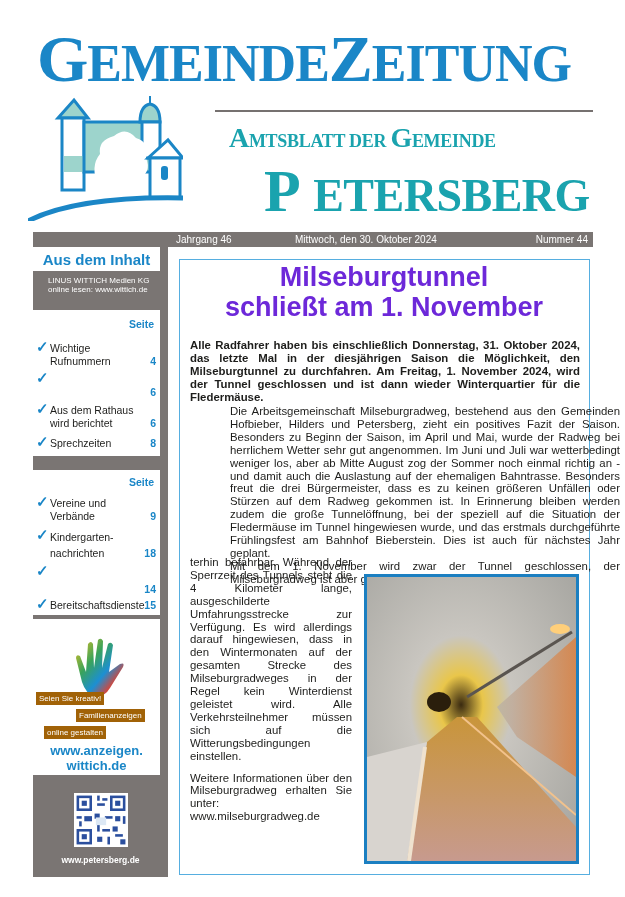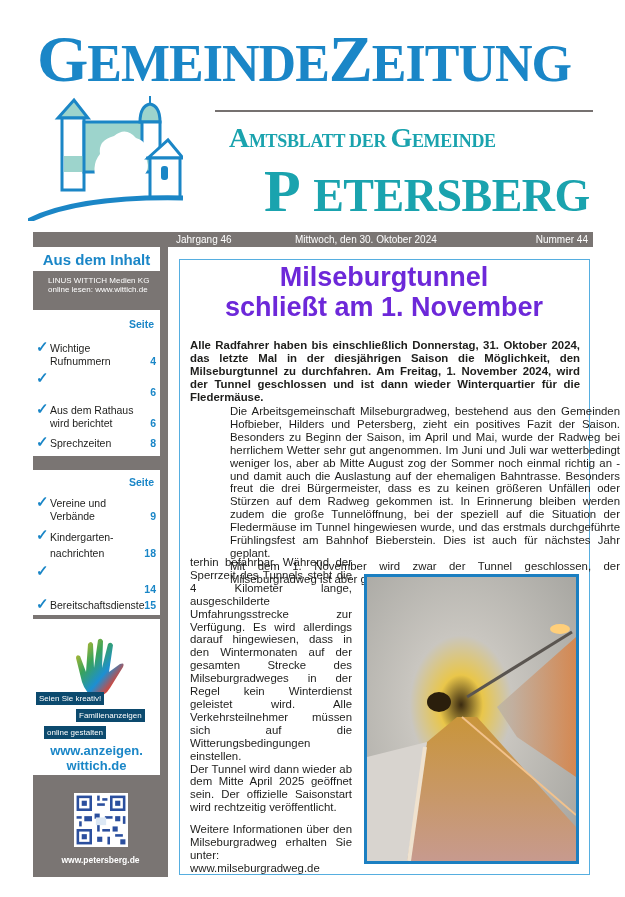--- a/index.html
+++ b/index.html
@@ -33,21 +33,21 @@
   #publisher { left:48px; top:276px; width:124px; color:#fff; font-size:8px; line-height:9px; }
   .toc-box { position:absolute; left:33px; width:127px; background:#fff; }
   .toc-seite { position:absolute; right:6px; color:#1a86c7; font-weight:bold; font-size:10.5px; }
   .toc-item { position:absolute; left:3px; width:120px; font-size:10.5px; line-height:13px; color:#1d1d1b; }
   .toc-item .check { position:absolute; left:0; top:-2px; color:#1a86c7; font-size:15px; font-weight:bold; }
   .toc-item .label { position:absolute; left:14px; width:90px; }
   .toc-item .page { position:absolute; right:0; color:#1a86c7; font-weight:bold; }
 
   #ad-box { left:33px; top:619px; width:127px; height:156px; background:#fff; }
   #hand { left:68px; top:638px; width:60px; height:62px; }
-  .ad-pill { position:absolute; background:#0c4a6e; color:#fff; font-size:8px; line-height:13px; padding:0 3px; white-space:nowrap; }
+  .ad-pill { position:absolute; background:#a16207; color:#fff; font-size:8px; line-height:13px; padding:0 3px; white-space:nowrap; }
   #ad-url { left:33px; top:743px; width:127px; color:#1a86c7; font-weight:bold; font-size:13px; line-height:15px; text-align:center; }
   #qr-area { left:33px; top:780px; width:135px; height:97px; background:#7a7573; }
   #qr { left:74px; top:793px; width:54px; height:54px; background:#fff; }
   #site-url { left:33px; top:855px; width:135px; color:#fff; font-weight:bold; font-size:8.5px; text-align:center; }
 
   
   #article { left:179px; top:259px; width:409px; height:614px; border:1.5px solid #56aee0; background:#fff; }
   #headline { left:180px; top:262px; width:408px; text-align:center; color:#6d28d9;
     font-family:"Liberation Sans", sans-serif; font-weight:bold; font-size:27px; line-height:30px; }
   #lead { left:190px; top:339px; width:390px; font-weight:bold; font-size:11.4px; line-height:12.9px; text-align:justify; }
@@ -213,21 +213,20 @@
   <div>Milseburgtunnel</div>
   <div>schließt am 1. November</div>
 </div>
 <div id="lead" class="abs">Alle Radfahrer haben bis einschließlich Donnerstag, 31. Oktober 2024, das letzte Mal in der diesjährigen Saison die Möglichkeit, den Milseburgtunnel zu durchfahren. Am Freitag, 1. November 2024, wird der Tunnel geschlossen und ist dann wieder Winterquartier für die Fledermäuse.</div>
 <div id="body-full" class="abs">
   <span>Die Arbeitsgemeinschaft Milseburgradweg, bestehend aus den Gemeinden Hofbieber, Hilders und Petersberg, zieht ein positives Fazit der Saison. Besonders zu Beginn der Saison, im April und Mai, wurde der Radweg bei herrlichem Wetter sehr gut angenommen. Im Juni und Juli war wetterbedingt weniger los, aber ab Mitte August zog der Sommer noch einmal richtig an - und damit auch die Auslastung auf der ehemaligen Bahntrasse. Besonders freut die drei Bürgermeister, dass es zu keinen größeren Unfällen oder Stürzen auf dem Radweg gekommen ist. In Erinnerung bleiben werden zudem die große Tunnelöffnung, bei der speziell auf die Situation der Fledermäuse im Tunnel hingewiesen wurde, und das erstmals durchgeführte Frühlingsfest am Bahnhof Bieberstein. Dies ist auch für nächstes Jahr geplant.</span><br>
   <span>Mit dem 1. November wird zwar der Tunnel geschlossen, der Milseburgradweg ist aber grundsätzlich wei-</span>
 </div>
 <div id="body-col" class="abs">
   <p>terhin befahrbar. Während der Sperrzeit des Tunnels steht die 4 Kilometer lange, ausgeschilderte Umfahrungsstrecke zur Verfügung. Es wird allerdings darauf hingewiesen, dass in den Wintermonaten auf der gesamten Strecke des Milseburgradweges in der Regel kein Winterdienst geleistet wird. Alle Verkehrsteilnehmer müssen sich auf die Witterungsbedingungen einstellen.</p>
-  <p>Der Tunnel wird dann wieder ab dem Mitte April 2025 geöffnet sein. Der offizielle Saisonstart wird rechtzeitig veröffentlicht.</p>
   <p style="margin-top:9px">Weitere Informationen über den Milseburgradweg erhalten Sie unter:</p>
   <p style="text-align:left">www.milseburgradweg.de</p>
 </div>
 
 <svg id="photo" class="abs" viewBox="0 0 209 284" preserveAspectRatio="none">
   <defs>
     <radialGradient id="wall" cx="0.45" cy="0.45" r="0.7">
       <stop offset="0" stop-color="#3a2a10"></stop>
         <stop offset="0.15" stop-color="#e9c64a"></stop>
       <stop offset="0.35" stop-color="#c9c6c0"></stop>

